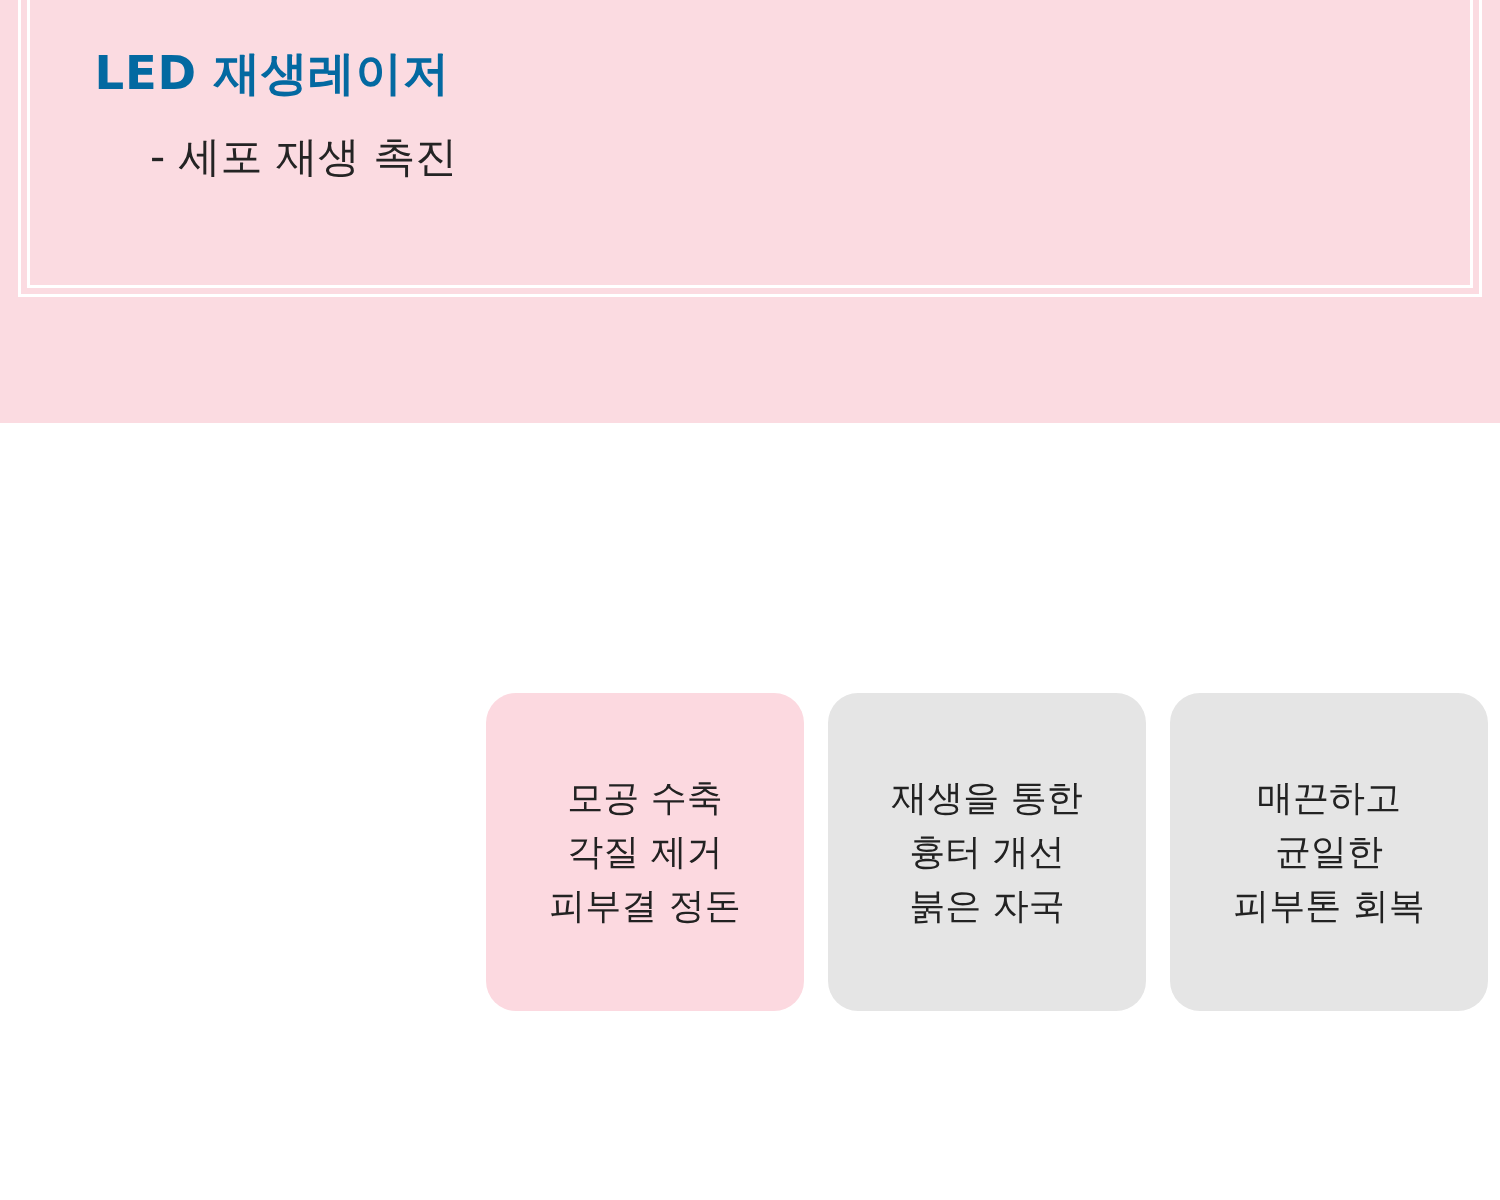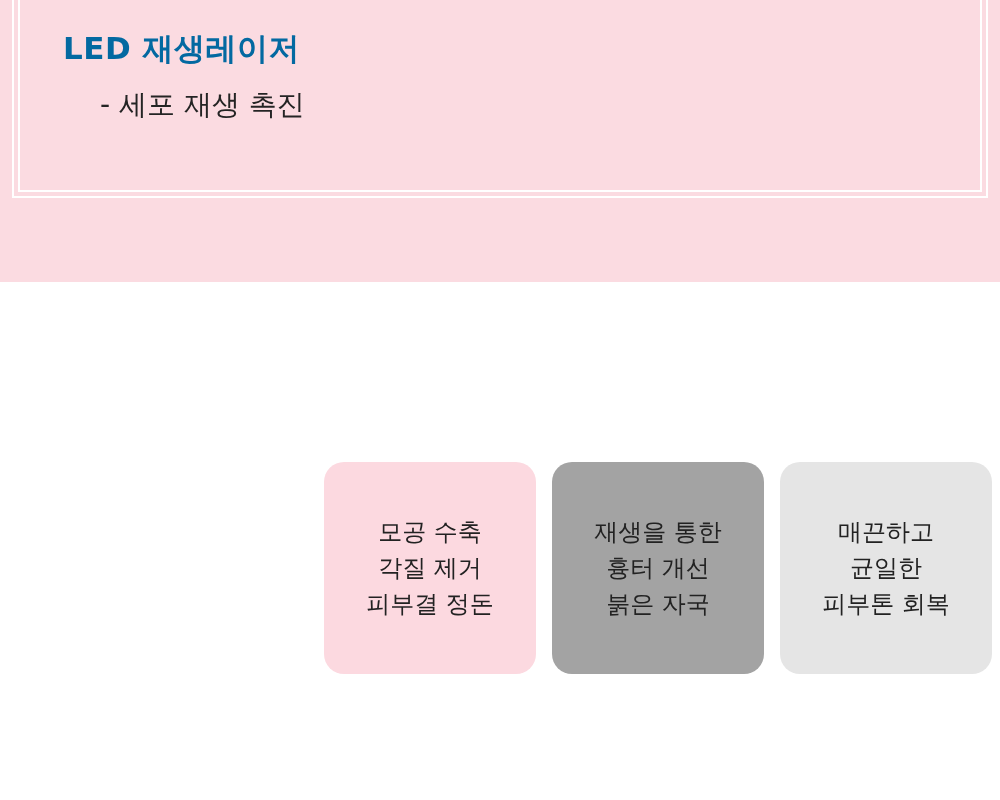--- a/index.html
+++ b/index.html
@@ -106,21 +106,21 @@
   </div>
 
   <div class="cards-row">
 
     <div class="feature-card" style="background: rgb(252, 217, 224);">
       <div class="card-line">모공 수축</div>
       <div class="card-line">각질 제거</div>
       <div class="card-line">피부결 정돈</div>
     </div>
 
-    <div class="feature-card" style="background: #a3a3a3; justify-content: center;">
+    <div class="feature-card" style="background: #e5e5e5; justify-content: center;">
       <div class="card-line">재생을 통한</div>
       <div class="card-line">흉터 개선</div>
       <div class="card-line">붉은 자국</div>
     </div>
 
     <div class="feature-card" style="background: #e5e5e5;">
       <div class="card-line">매끈하고</div>
       <div class="card-line">균일한</div>
       <div class="card-line">피부톤 회복</div>
     </div>

